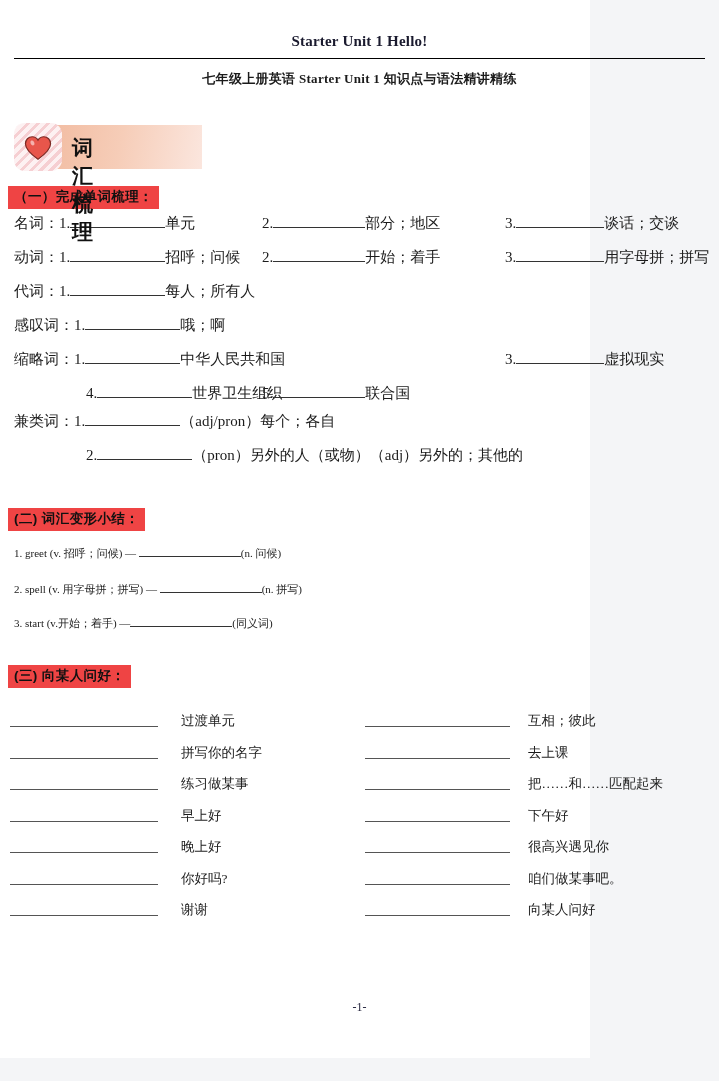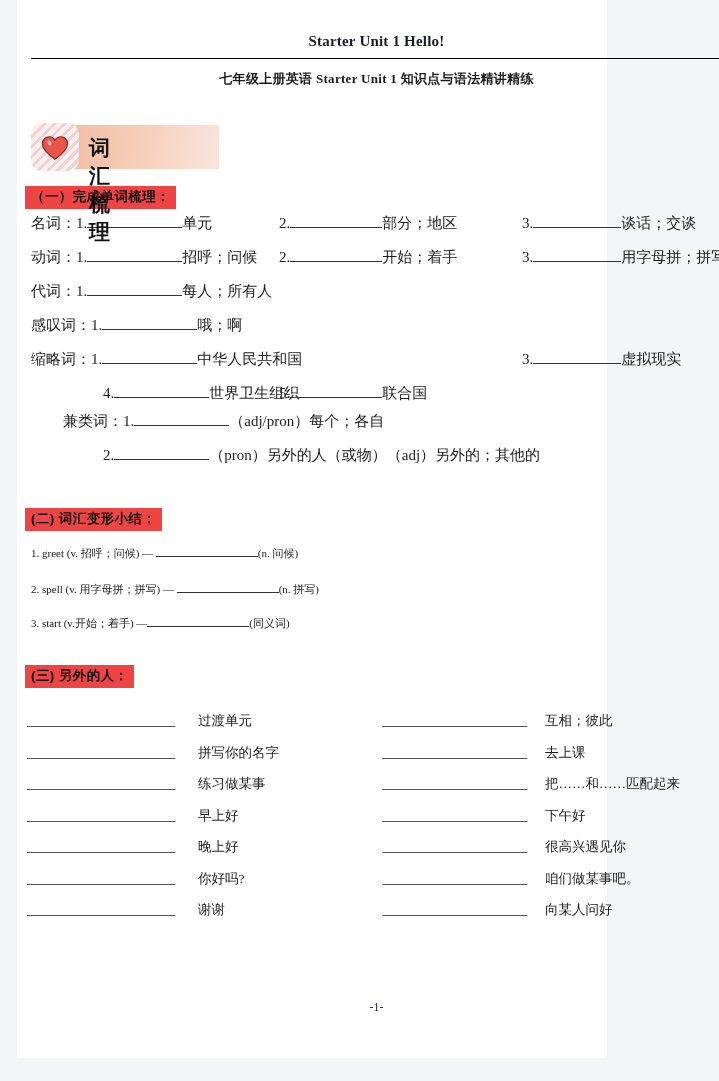--- a/index.html
+++ b/index.html
@@ -8,21 +8,21 @@
     background: #f4f5f7;
   }
   body {
     font-family: "Liberation Serif", "DejaVu Serif", serif;
     width: 719px;
     height: 1081px;
     overflow: hidden;
   }
   .page {
     position: absolute;
-    left: 17px;
+    left: 0;
     top: 0;
     width: 590px;
     height: 1058px;
     background: #ffffff;
     box-sizing: border-box;
   }
 
   
   .running-head {
     position: absolute;
@@ -218,35 +218,35 @@
       </div>
       <div class="vrow" style="top: 349px;">
         <div class="cell" style="left: 14px;"><span class="lbl">缩略词：</span><span class="num">1.</span><span class="blank" style="width: 95px;"></span><span class="after">中华人民共和国</span></div>
         <div class="cell" style="left: 505px;"><span class="num">3.</span><span class="blank" style="width: 88px;"></span><span class="after">虚拟现实</span></div>
       </div>
       <div class="vrow" style="top: 383px;">
         <div class="cell" style="left: 86px;"><span class="num">4.</span><span class="blank" style="width: 95px;"></span><span class="after">世界卫生组织</span></div>
         <div class="cell" style="left: 262px;"><span class="num">5.</span><span class="blank" style="width: 92px;"></span><span class="after">联合国</span></div>
       </div>
       <div class="vrow" style="top: 411px;">
-        <div class="cell" style="left: 14px; margin-left: 32px;"><span class="lbl">兼类词：</span><span class="num">1.</span><span class="blank" style="width: 95px;"></span><span class="after">（adj/pron）每个；各自</span></div>
+        <div class="cell" style="left: 14px;"><span class="lbl">兼类词：</span><span class="num">1.</span><span class="blank" style="width: 95px;"></span><span class="after">（adj/pron）每个；各自</span></div>
       </div>
       <div class="vrow" style="top: 445px;">
         <div class="cell" style="left: 86px;"><span class="num">2.</span><span class="blank" style="width: 95px;"></span><span class="after">（pron）另外的人（或物）（adj）另外的；其他的</span></div>
       </div>
     </div>
 
   <div class="sec-head" id="sec2">(二) 词汇变形小结：</div>
   <div id="wf-list">
       <div class="wf" style="top: 542px;"><span>1. greet (v. 招呼；问候) — </span><span class="blank" style="width: 102px;"></span><span>(n. 问候)</span></div>
       <div class="wf" style="top: 578px;"><span>2. spell (v. 用字母拼；拼写) — </span><span class="blank" style="width: 102px;"></span><span>(n. 拼写)</span></div>
       <div class="wf" style="top: 612px;"><span>3. start (v.开始；着手) —</span><span class="blank" style="width: 102px;"></span><span>(同义词)</span></div>
     </div>
 
-  <div class="sec-head" id="sec3">(三) 另外的人：</div>
+  <div class="sec-head" id="sec3">(三) 向某人问好：</div>
   <div id="phrase-list">
       <div class="ph-line" style="left: 10px; width: 148px; top: 726px;"></div>
       <div class="ph-text" style="left: 181px; top: 712px;">过渡单元</div>
       <div class="ph-line" style="left: 10px; width: 148px; top: 758px;"></div>
       <div class="ph-text" style="left: 181px; top: 744px;">拼写你的名字</div>
       <div class="ph-line" style="left: 10px; width: 148px; top: 789px;"></div>
       <div class="ph-text" style="left: 181px; top: 775px;">练习做某事</div>
       <div class="ph-line" style="left: 10px; width: 148px; top: 821px;"></div>
       <div class="ph-text" style="left: 181px; top: 807px;">早上好</div>
       <div class="ph-line" style="left: 10px; width: 148px; top: 852px;"></div>

